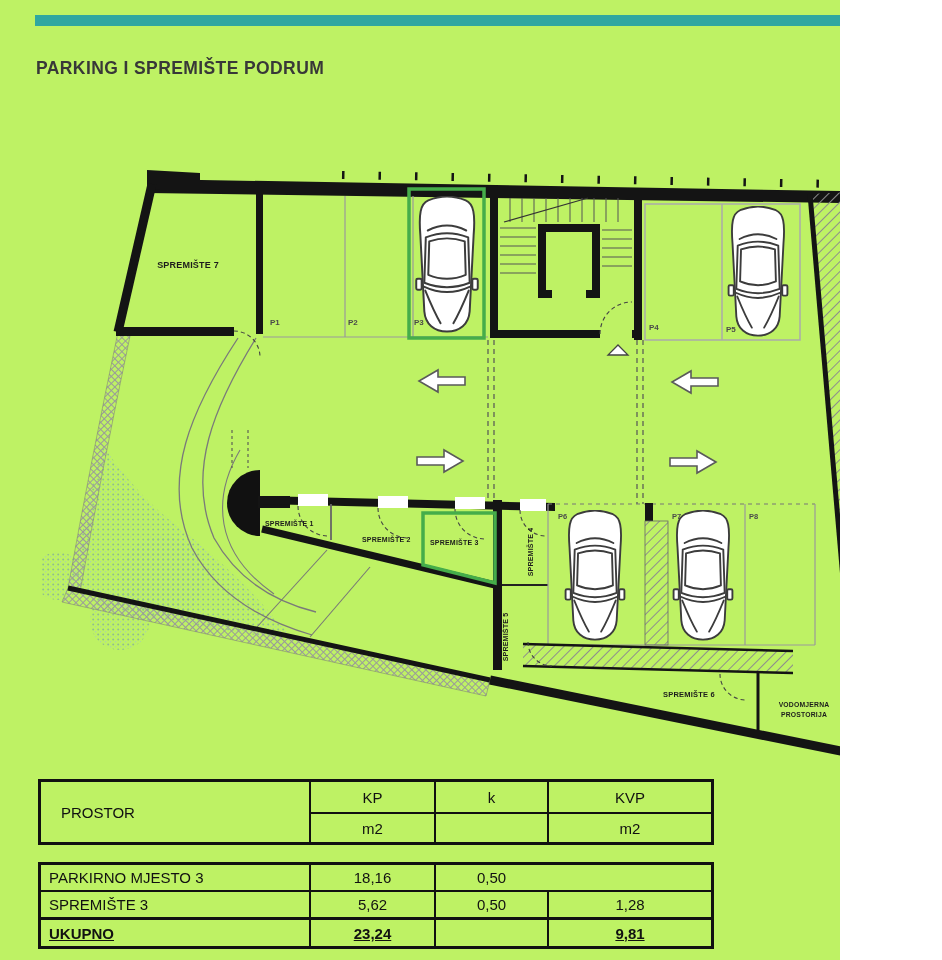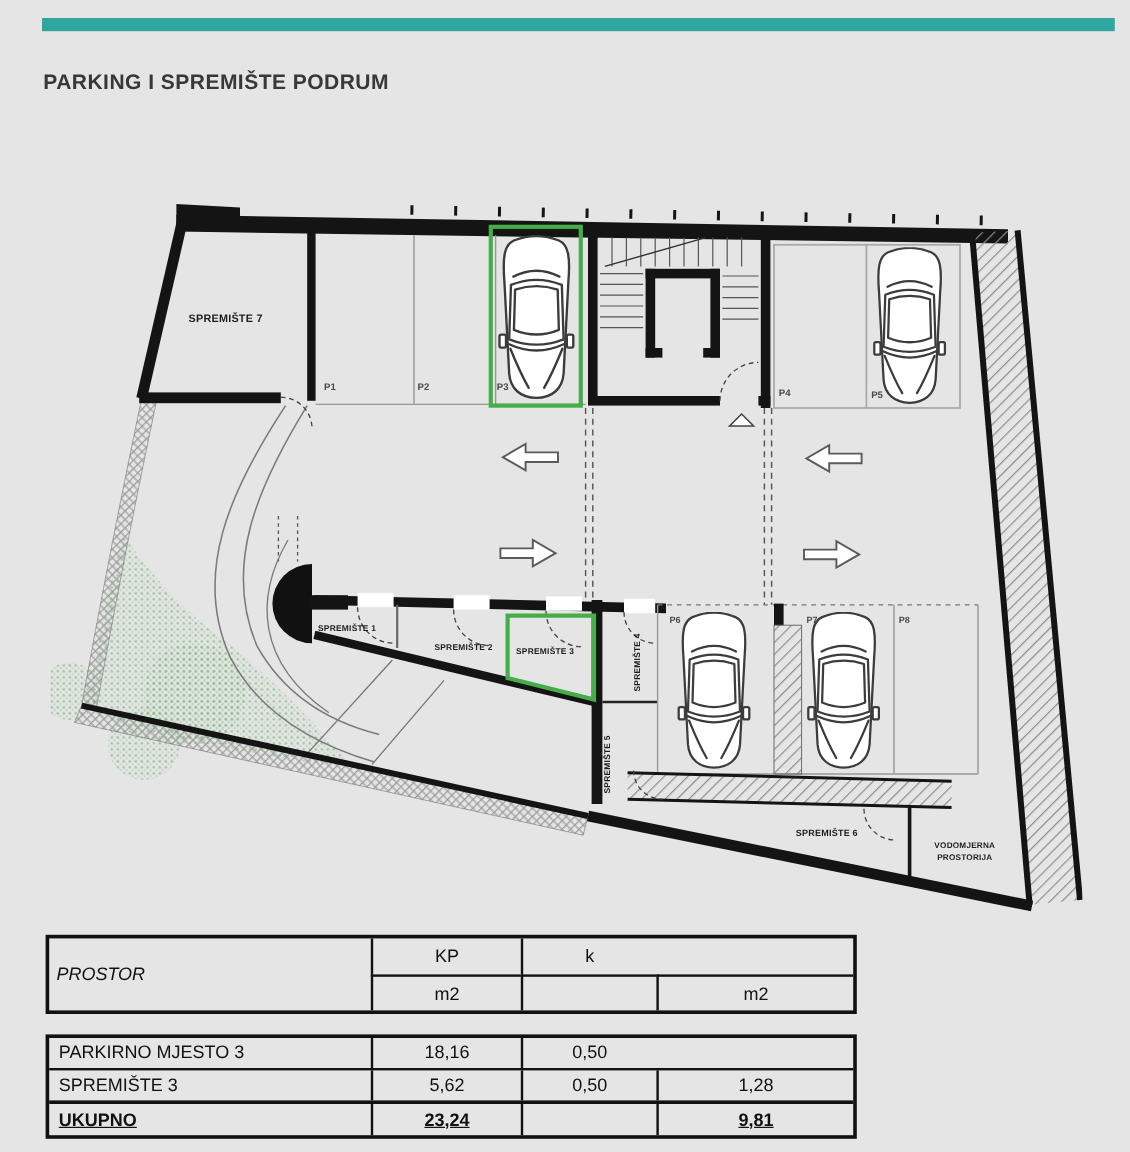--- a/index.html
+++ b/index.html
@@ -1,17 +1,17 @@
 <!DOCTYPE html>
 <html><head>
 <meta charset="utf-8">
 <style>
   html,body { margin:0; padding:0; background:#ffffff; }
   .page {
-    position:relative; width:942px; height:960px; background:#e5e5e5;
+    position:relative; width:840px; height:960px; background:#bef264;
     font-family:"Liberation Sans", sans-serif; color:#111; overflow:hidden;
   }
   .accent-bar {
     position:absolute; left:35px; top:15px; width:894px; height:11px;
     background:#2fa7a0;
   }
   .title {
     position:absolute; left:36px; top:58px; margin:0;
     font-size:17.5px; font-weight:700; letter-spacing:.4px; color:#383838;
   }
@@ -21,21 +21,21 @@
   .plbl { font-weight:700; fill:#4a4a4a; }
 
   
   .tbl { position:absolute; left:38px; top:779px; width:676px; font-size:15px; }
   .tbl-head {
     display:grid; grid-template-columns:268px 125px 113px 164px;
     grid-template-rows:30px 30px; border:3px solid #111;
   }
   .tbl-head .cell { border-left:2px solid #111; display:flex; align-items:center; justify-content:center; }
   .tbl-head .prostor {
-    grid-row:1/3; grid-column:1; border-left:none; justify-content:flex-start; padding-left:6px;font-style:italic;
+    grid-row:1/3; grid-column:1; border-left:none; justify-content:flex-start; padding-left:20px;
   }
   .tbl-head .r2 { border-top:2px solid #111; }
   .tbl-body { margin-top:17px; border:3px solid #111; }
   .trow { display:grid; grid-template-columns:268px 125px 113px 164px; height:25px; }
   .trow + .trow { border-top:2px solid #111; }
   .trow.total { border-top:3px solid #111; font-weight:700; height:26px;text-decoration:underline; }
   .trow .c { display:flex; align-items:center; justify-content:center; border-left:2px solid #111; }
   .trow .c-label { justify-content:flex-start; padding-left:8px; border-left:none; }
 </style>
 </head>
@@ -241,20 +241,21 @@
       <text class="lbl" x="762" y="559" font-size="6.8" text-anchor="middle">VODOMJERNA</text>
       <text class="lbl" x="762" y="569" font-size="6.8" text-anchor="middle">PROSTORIJA</text>
     </g>
   </svg>
 
   <div class="tbl">
     <div class="tbl-head">
       <div class="cell prostor">PROSTOR</div>
       <div class="cell" style="grid-column:2;grid-row:1">KP</div>
       <div class="cell" style="grid-column:3;grid-row:1">k</div>
+      <div class="cell" style="grid-column:4;grid-row:1">KVP</div>
       <div class="cell r2" style="grid-column:2;grid-row:2">m2</div>
       <div class="cell r2" style="grid-column:3;grid-row:2"></div>
       <div class="cell r2" style="grid-column:4;grid-row:2">m2</div>
     </div>
     <div class="tbl-body">
       <div class="trow">
         <div class="c c-label">PARKIRNO MJESTO 3</div>
         <div class="c">18,16</div>
         <div class="c">0,50</div>
       </div>

